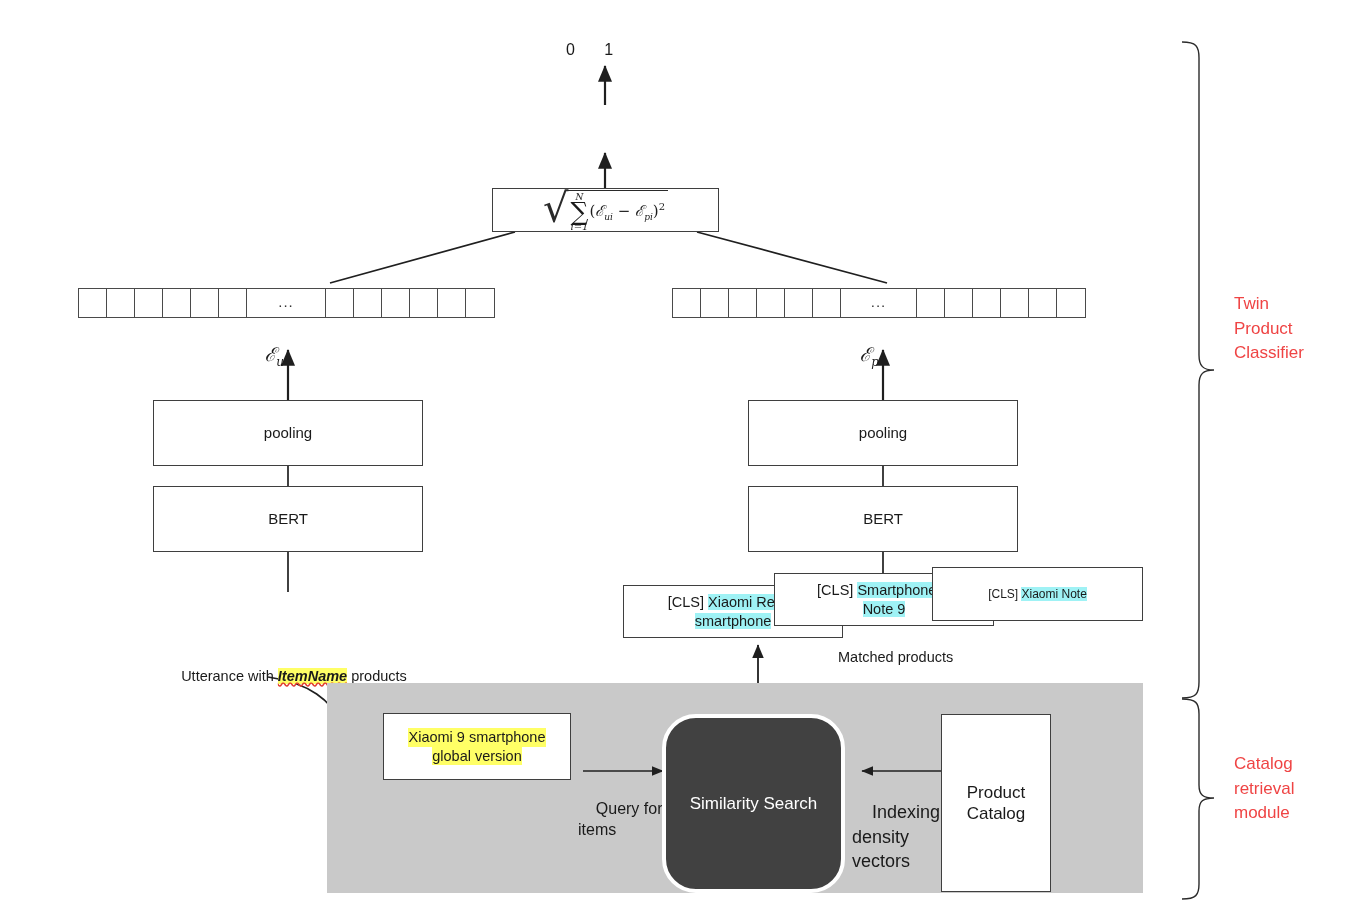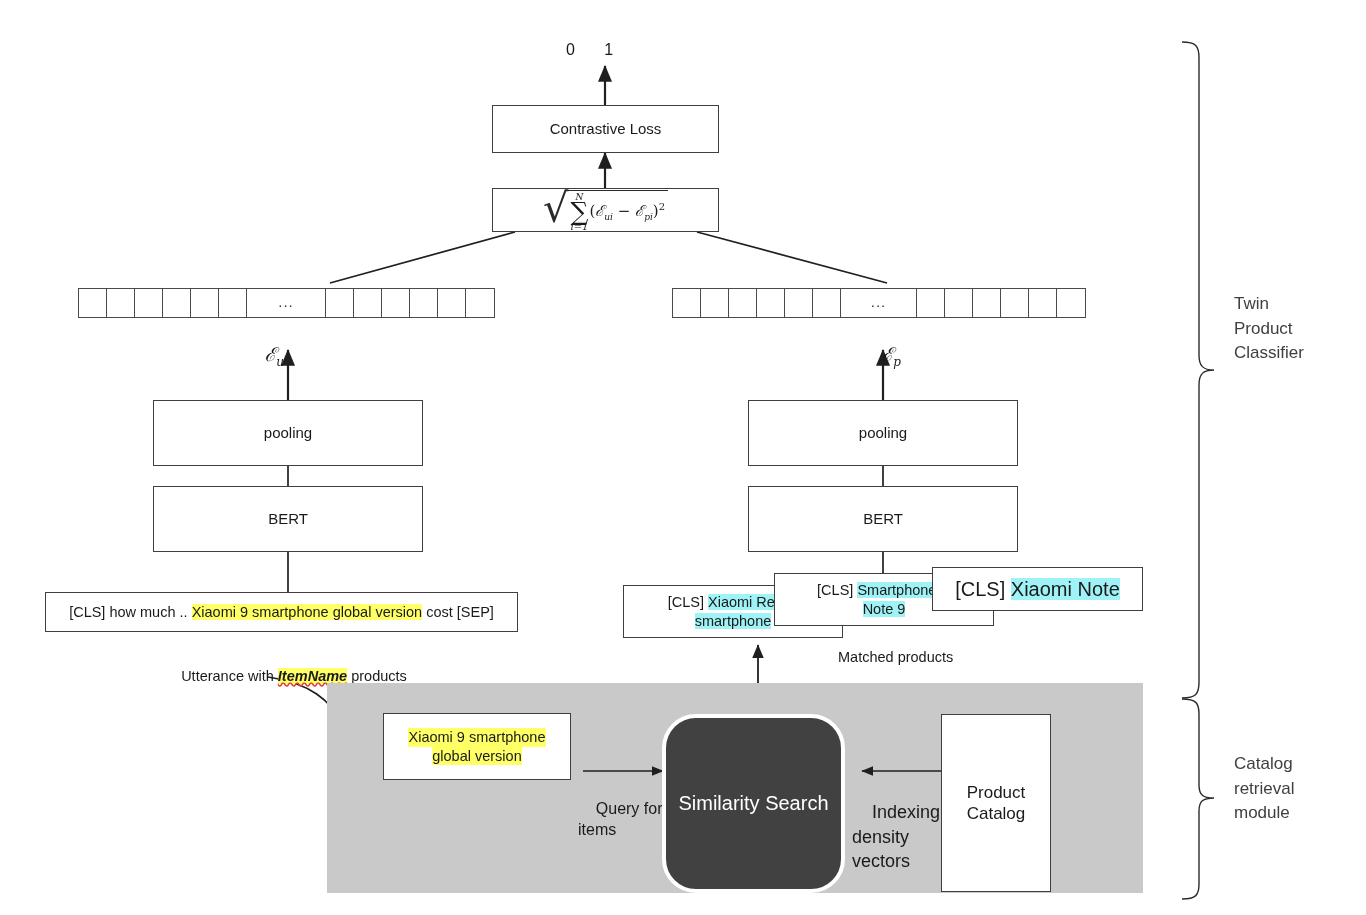--- a/index.html
+++ b/index.html
@@ -143,40 +143,40 @@
   #similarity-search {
     position: absolute;
     background: #414141;
     border: 4px solid #ffffff;
     border-radius: 34px;
     box-sizing: border-box;
     display: flex;
     align-items: center;
     justify-content: center;
     color: #ffffff;
-    font-size: 20px;
+    font-size: 17px;
   }
 
   svg.overlay {
     position: absolute;
     left: 0; top: 0;
     width: 1366px; height: 915px;
     pointer-events: none;
   }
   svg.overlay.under { z-index: 0; }
 
   .z1 { z-index: 3; }
   .z2 { z-index: 4; }
   .z3 { z-index: 5; }
 
   .brace-label {
     position: absolute;
     font-size: 17px;
     line-height: 1.45;
-    color: #404040;
+    color: #ef4444;
     white-space: pre-line;
   }
 </style>
 </head>
 <body>
 
 <div id="stage">
 
   <svg class="overlay under">
     <defs>
@@ -207,23 +207,20 @@
 
     <line x1="883" y1="578" x2="883" y2="552" stroke="#1f1f1f" stroke-width="1.7"></line>
 
     <line x1="758" y1="880" x2="758" y2="645" stroke="#1f1f1f" stroke-width="1.8" marker-end="url(#arrowhead)"></line>
 
     <path d="M 268 677 C 310 683 330 700 345 726 C 355 742 366 748 379 748" fill="none" stroke="#1f1f1f" stroke-width="1.7" marker-end="url(#arrowhead)"></path>
   </svg>
 
   <div class="lbl lbl-center" style="left:566px; top:40px; width:80px; font-size:16px; letter-spacing:4px;">0   1</div>
 
-  <div class="box" style="left:492px; top:105px; width:227px; height:48px;">
-    <span>Contrastive Loss</span>
-  </div>
 
   <div class="box" style="left:492px; top:188px; width:227px; height:44px;">
     <span class="formula">
       <span class="radical">
         <span class="sign">√</span>
         <span class="under">
           <span class="sum-stack">
             <span class="sup">N</span>
             <span class="sig">∑</span>
             <span class="sub">i=1</span>
@@ -261,36 +258,31 @@
     <span class="cell"></span>
     <span class="cell"></span>
     <span class="dots">...</span>
     <span class="cell"></span>
     <span class="cell"></span>
     <span class="cell"></span>
     <span class="cell"></span>
     <span class="cell"></span>
     <span class="cell last"></span>
   </div>
-  <div class="lbl lbl-center" style="left:865px; top:322px; width:80px;">
+  <div class="lbl lbl-center" style="left:843px; top:322px; width:80px;">
     <span class="scriptE">ℰ<sub>p</sub></span>
   </div>
 
   <div class="box" style="left:153px; top:400px; width:270px; height:66px;">
     <span>pooling</span>
   </div>
   <div class="box" style="left:153px; top:486px; width:270px; height:66px;">
     <span>BERT</span>
   </div>
 
-  <div class="box" style="left:45px; top:592px; width:473px; height:40px; font-size:14.5px;">
-    <span>
-      <span>[CLS] how much .. </span><span class="hl-yellow">Xiaomi 9 smartphone global version</span><span> cost [SEP]</span>
-    </span>
-  </div>
 
   <div class="lbl" style="left:165px; top:648px; font-size:14.5px;">
     <span>Utterance with </span><span class="italic-itemname">ItemName</span><span> products</span>
   </div>
 
   <div class="box" style="left:748px; top:400px; width:270px; height:66px;">
     <span>pooling</span>
   </div>
   <div class="box" style="left:748px; top:486px; width:270px; height:66px;">
     <span>BERT</span>
@@ -301,21 +293,21 @@
       <span>[CLS] </span><span class="hl-cyan">Xiaomi Redmi </span><br><span class="hl-cyan">smartphone</span>
     </span>
   </div>
 
   <div class="box z2" style="left:774px; top:573px; width:220px; height:53px; font-size:14.5px;">
     <span>
       <span>[CLS] </span><span class="hl-cyan">Smartphone R</span><br><span class="hl-cyan">Note 9</span>
     </span>
   </div>
 
-  <div class="box z3" style="left:932px; top:567px; width:211px; height:44px; font-size:20px;">
+  <div class="box z3" style="left:932px; top:567px; width:211px; height:54px; font-size:12px;">
     <span>
       <span>[CLS] </span><span class="hl-cyan">Xiaomi Note</span>
     </span>
   </div>
 
   <div class="lbl" style="left:838px; top:648px; font-size:14.5px;">Matched products</div>
 
   <div id="gray-panel" style="left:327px; top:683px; width:816px; height:210px;"></div>
 
   <div class="box" style="left:383px; top:713px; width:188px; height:67px; font-size:14.5px;

